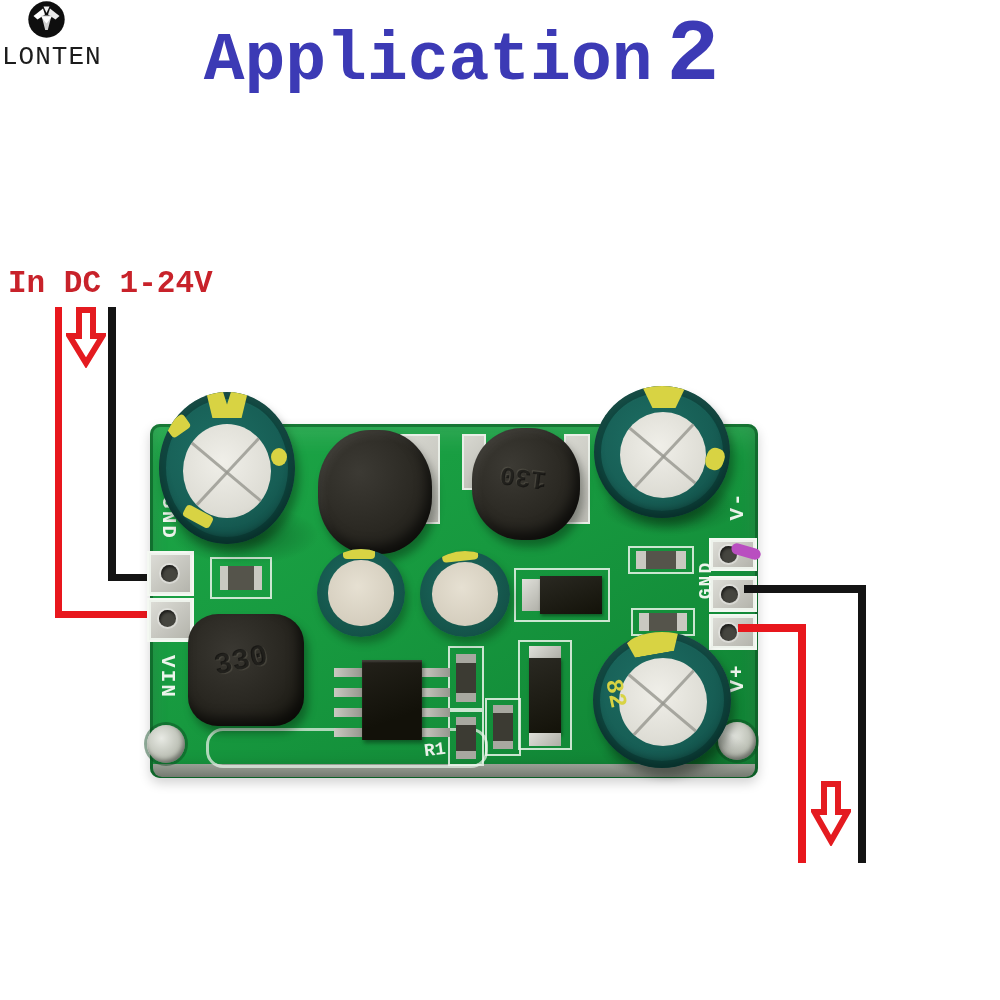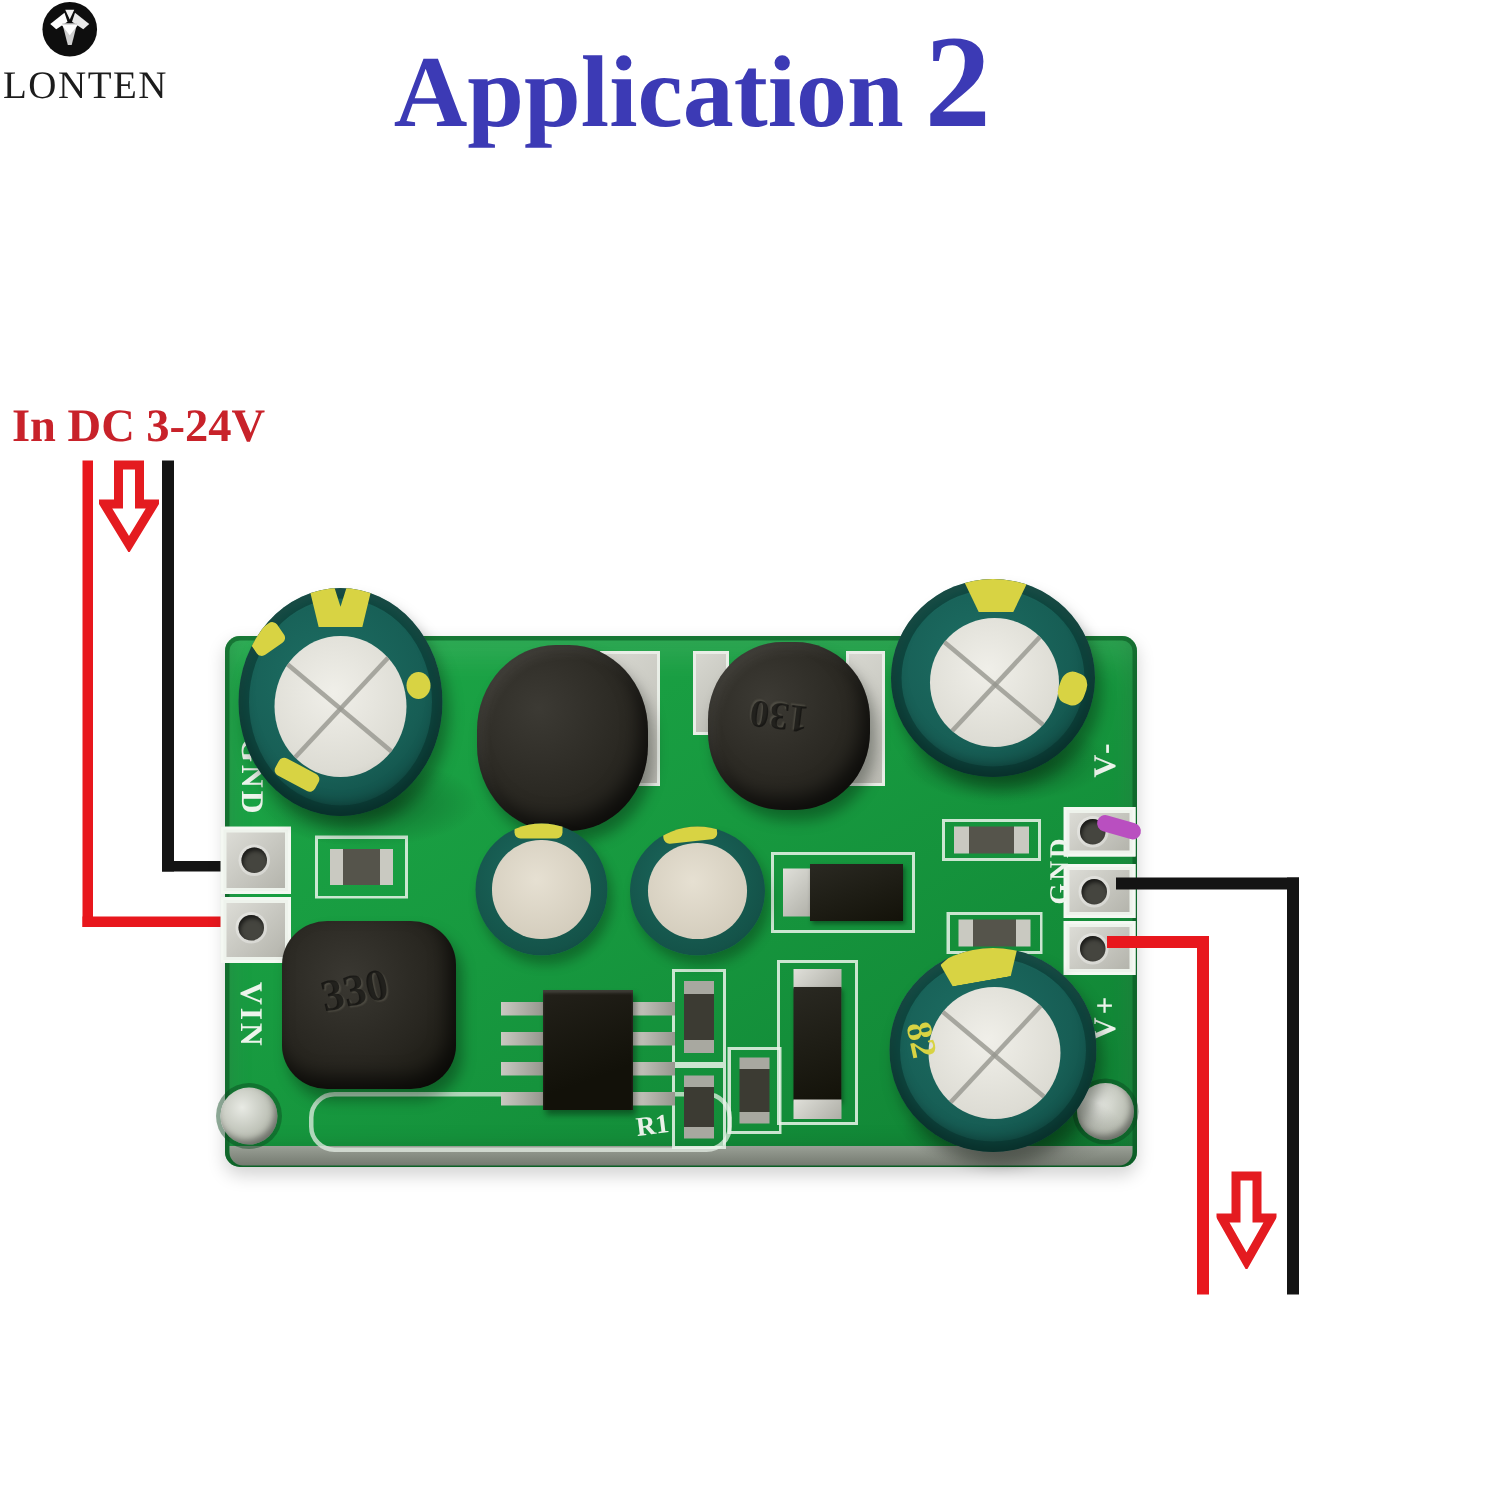--- a/index.html
+++ b/index.html
@@ -1,17 +1,17 @@
 <!DOCTYPE html>
 <html><head>
 <meta charset="utf-8">
 <style>
   html,body{margin:0;padding:0;background:#fff;}
   .canvas{position:relative;width:888px;height:1000px;background:#ffffff;overflow:hidden;
-          font-family:Liberation Serif, serif;}
+          font-family:Liberation Mono, monospace;}
   .abs{position:absolute;}
 
   
   .logo-circle{left:28px;top:1px;width:37px;height:37px;}
   .logo-text{left:2px;top:42px;font-size:26px;letter-spacing:1px;color:#1c1c1c;}
   .title-row{left:0;top:12px;width:923px;display:flex;justify-content:center;align-items:baseline;gap:14px;}
   .title-main{font-size:68px;font-weight:bold;color:#3c3ab5;line-height:1;}
   .title-num{font-size:88px;font-weight:bold;color:#3c3ab5;line-height:1;}
   .subtitle{left:0;top:110px;width:1000px;text-align:center;font-size:34px;font-weight:bold;color:#c8222a;line-height:1.1;}
 
@@ -109,21 +109,21 @@
       <path d="M13 15.5 L24 15.5 L18.5 22.5 Z" fill="#ffffff"></path>
     </svg>
   </div>
   <div class="abs logo-text">LONTEN</div>
 
   <div class="abs title-row">
     <span class="title-main">Application</span>
     <span class="title-num">2</span>
   </div>
 
-  <div class="abs in-label">In DC 3-24V</div>
+  <div class="abs in-label">In DC 1-24V</div>
 
   <div class="wire red" style="left:55px;top:307px;width:7px;height:311px;"></div>
   <div class="wire red" style="left:55px;top:611px;width:114px;height:7px;"></div>
   <div class="wire black" style="left:108px;top:307px;width:8px;height:274px;"></div>
   <div class="wire black" style="left:108px;top:574px;width:66px;height:7px;"></div>
 
   <div class="abs arrow-down" style="left:66px;top:306px;">
     <svg width="40" height="62" viewBox="0 0 40 62">
       <path d="M13 4 H27 V30 H36.5 L20 57 L3.5 30 H13 Z" fill="#ffffff" stroke="#e41b20" stroke-width="6" stroke-linejoin="miter"></path>
     </svg>

